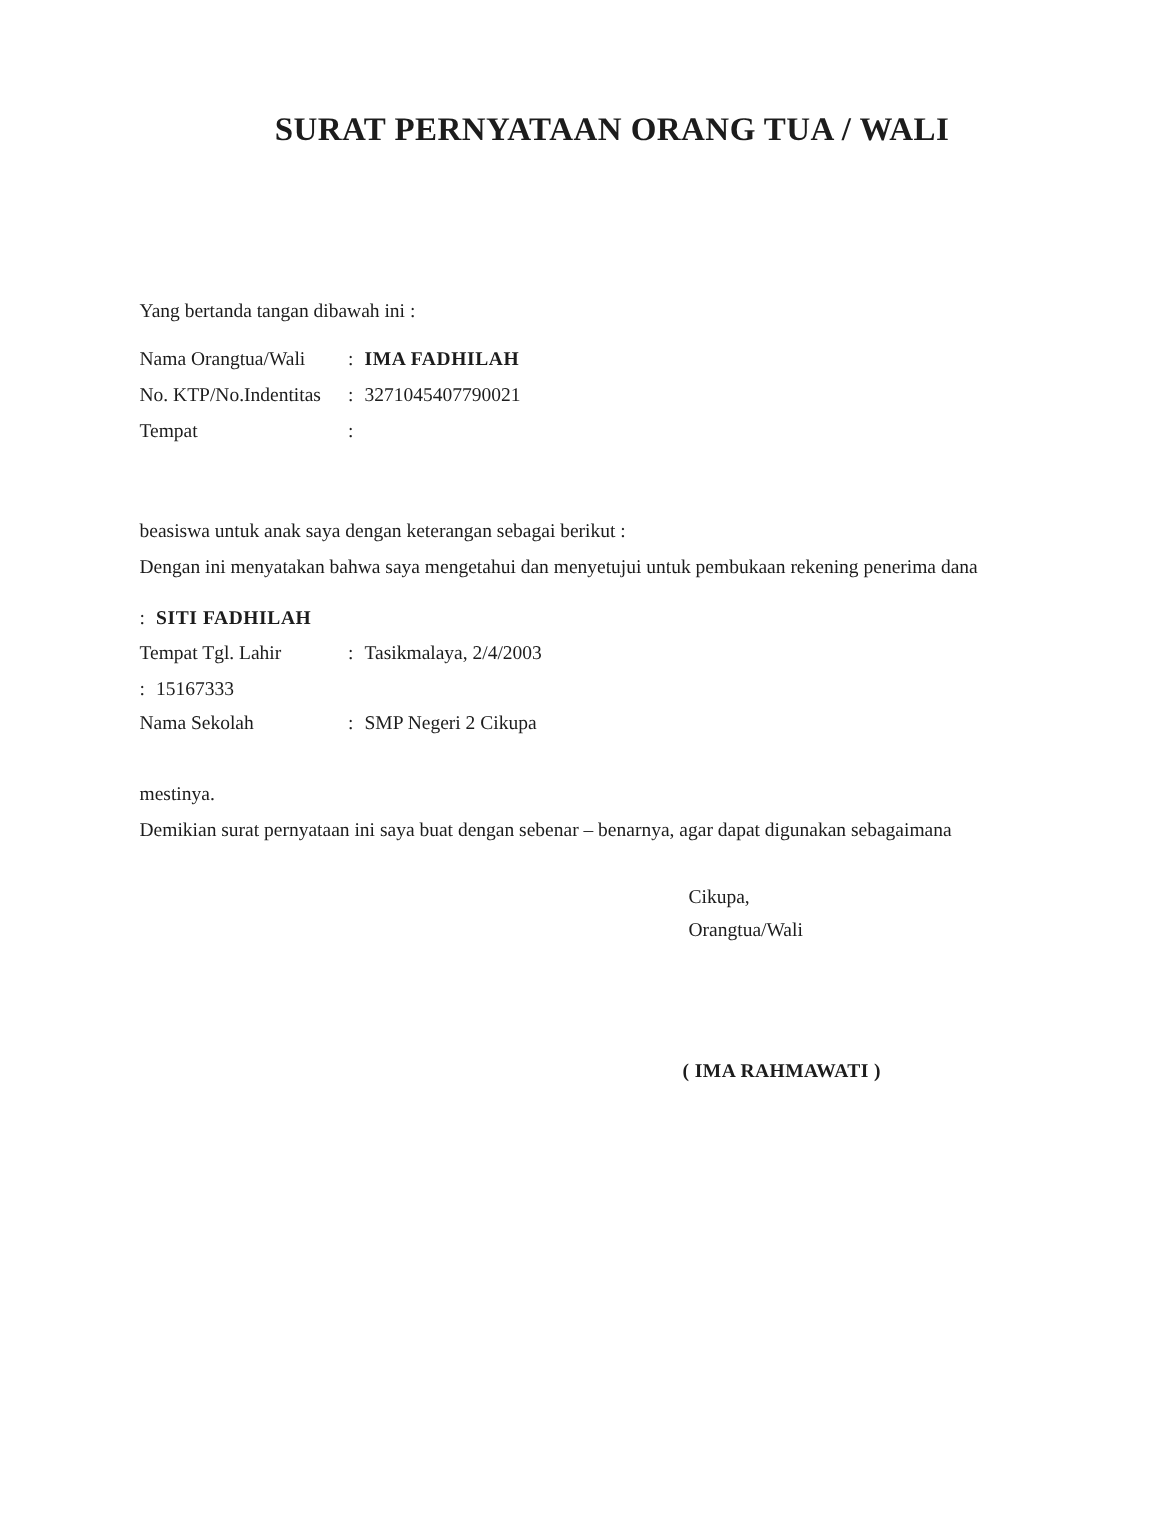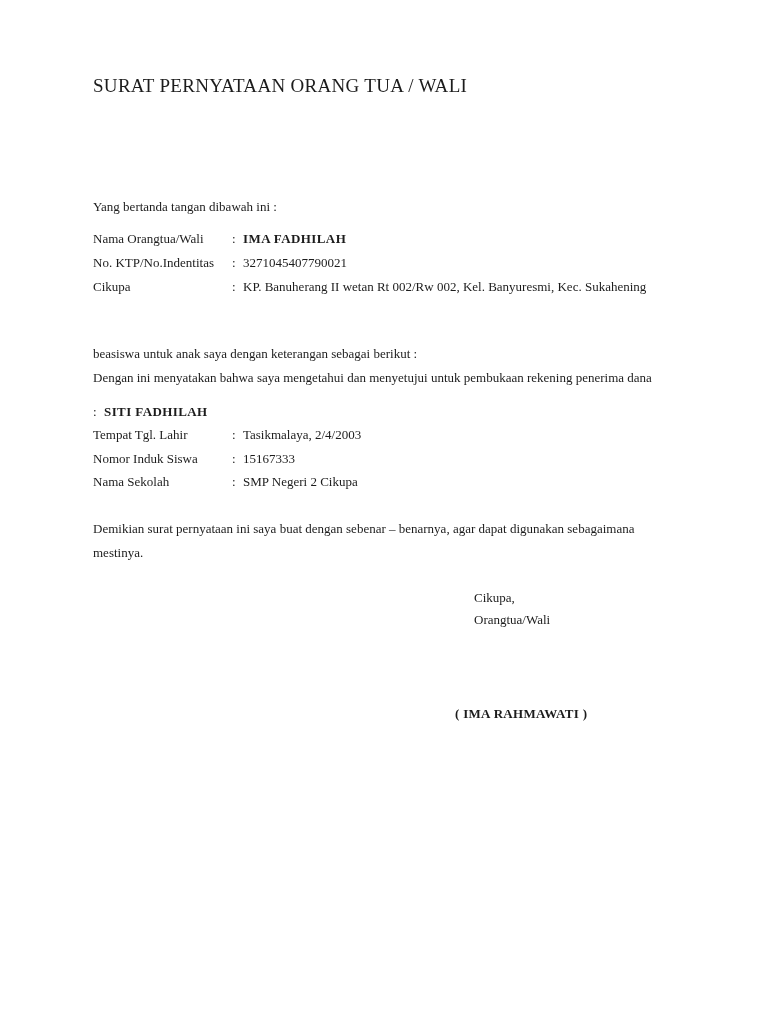--- a/index.html
+++ b/index.html
@@ -11,42 +11,42 @@
     color: var(--ink);
     position: relative;
     overflow: hidden;
   }
   .page {
     position: absolute; inset: 0;
     background: var(--page);
   }
   .doc-title {
     position: absolute; top: 74px; left: 93px; width: 630px;
-    text-align: left;
-    font-size: 19px; font-weight: normal; letter-spacing: 0.3px;
+    text-align: center;
+    font-size: 22px; font-weight: bold; letter-spacing: 0.3px;
     line-height: 24px;
   }
   .textline, .para, .fieldset, .sig {
     font-size: 13px; line-height: 24px;
   }
   .intro-line { position: absolute; top: 195px; left: 93px; }
   .parent-fields { position: absolute; top: 227px; left: 93px; width: 630px; }
   .parent-fields .row { height: 24px; line-height: 24px; }
   .student-fields { position: absolute; top: 400px; left: 93px; width: 630px; }
   .student-fields .row { height: 23.4px; line-height: 23.4px; }
   .row { display: flex; white-space: nowrap; }
   .lbl { display: inline-block; width: 139px; flex: 0 0 139px; }
   .sep { display: inline-block; width: 11px; flex: 0 0 11px; }
   .statement-para { position: absolute; top: 342px; left: 93px; width: 622px; }
   .closing-para { position: absolute; top: 517px; left: 93px; width: 622px; }
   .para .line { white-space: nowrap; }
   .bold { font-weight: bold; }
   .spaced { letter-spacing: 0.4px; }
   .sig { position: absolute; top: 587px; left: 455px; width: 260px; }
-  .sig .place, .sig .role { margin-left: 19px; line-height: 22px; }
+  .sig .place, .sig .role { margin-left: 4px; line-height: 22px; }
   .sig .name {
     position: absolute; top: 115px; left: 0;
     font-weight: bold; letter-spacing: 0.3px; white-space: nowrap;
   }
 </style>
 </head>
 <body>
 
 <div class="page">
 
@@ -59,56 +59,54 @@
       <span class="lbl">Nama Orangtua/Wali</span>
       <span class="sep">:</span>
       <span class="val bold spaced">IMA FADHILAH</span>
     </div>
     <div class="row">
       <span class="lbl">No. KTP/No.Indentitas</span>
       <span class="sep">:</span>
       <span class="val">3271045407790021</span>
     </div>
     <div class="row">
-      <span class="lbl">Cikupa</span>
+      <span class="lbl">Tempat</span>
       <span class="sep">:</span>
-      <span class="val">KP. Banuherang II wetan Rt 002/Rw 002, Kel. Banyuresmi, Kec. Sukahening</span>
     </div>
   </div>
 
   <div class="para statement-para">
     <div class="line">beasiswa untuk anak saya dengan keterangan sebagai berikut :</div>
     <div class="line">Dengan ini menyatakan bahwa saya mengetahui dan menyetujui untuk pembukaan rekening penerima dana</div>
   </div>
 
   <div class="fieldset student-fields">
     <div class="row">
       <span class="sep">:</span>
       <span class="val bold spaced">SITI FADHILAH</span>
     </div>
     <div class="row">
       <span class="lbl">Tempat Tgl. Lahir</span>
       <span class="sep">:</span>
       <span class="val">Tasikmalaya, 2/4/2003</span>
     </div>
     <div class="row">
-      <span class="lbl">Nomor Induk Siswa</span>
       <span class="sep">:</span>
       <span class="val">15167333</span>
     </div>
     <div class="row">
       <span class="lbl">Nama Sekolah</span>
       <span class="sep">:</span>
       <span class="val">SMP Negeri 2 Cikupa</span>
     </div>
   </div>
 
   <div class="para closing-para">
+    <div class="line">mestinya.</div>
     <div class="line">Demikian surat pernyataan ini saya buat dengan sebenar – benarnya, agar dapat digunakan sebagaimana</div>
-    <div class="line">mestinya.</div>
   </div>
 
   <div class="sig">
     <div class="place">Cikupa,</div>
     <div class="role">Orangtua/Wali</div>
     <div class="name">( IMA RAHMAWATI )</div>
   </div>
 
 </div>
 

